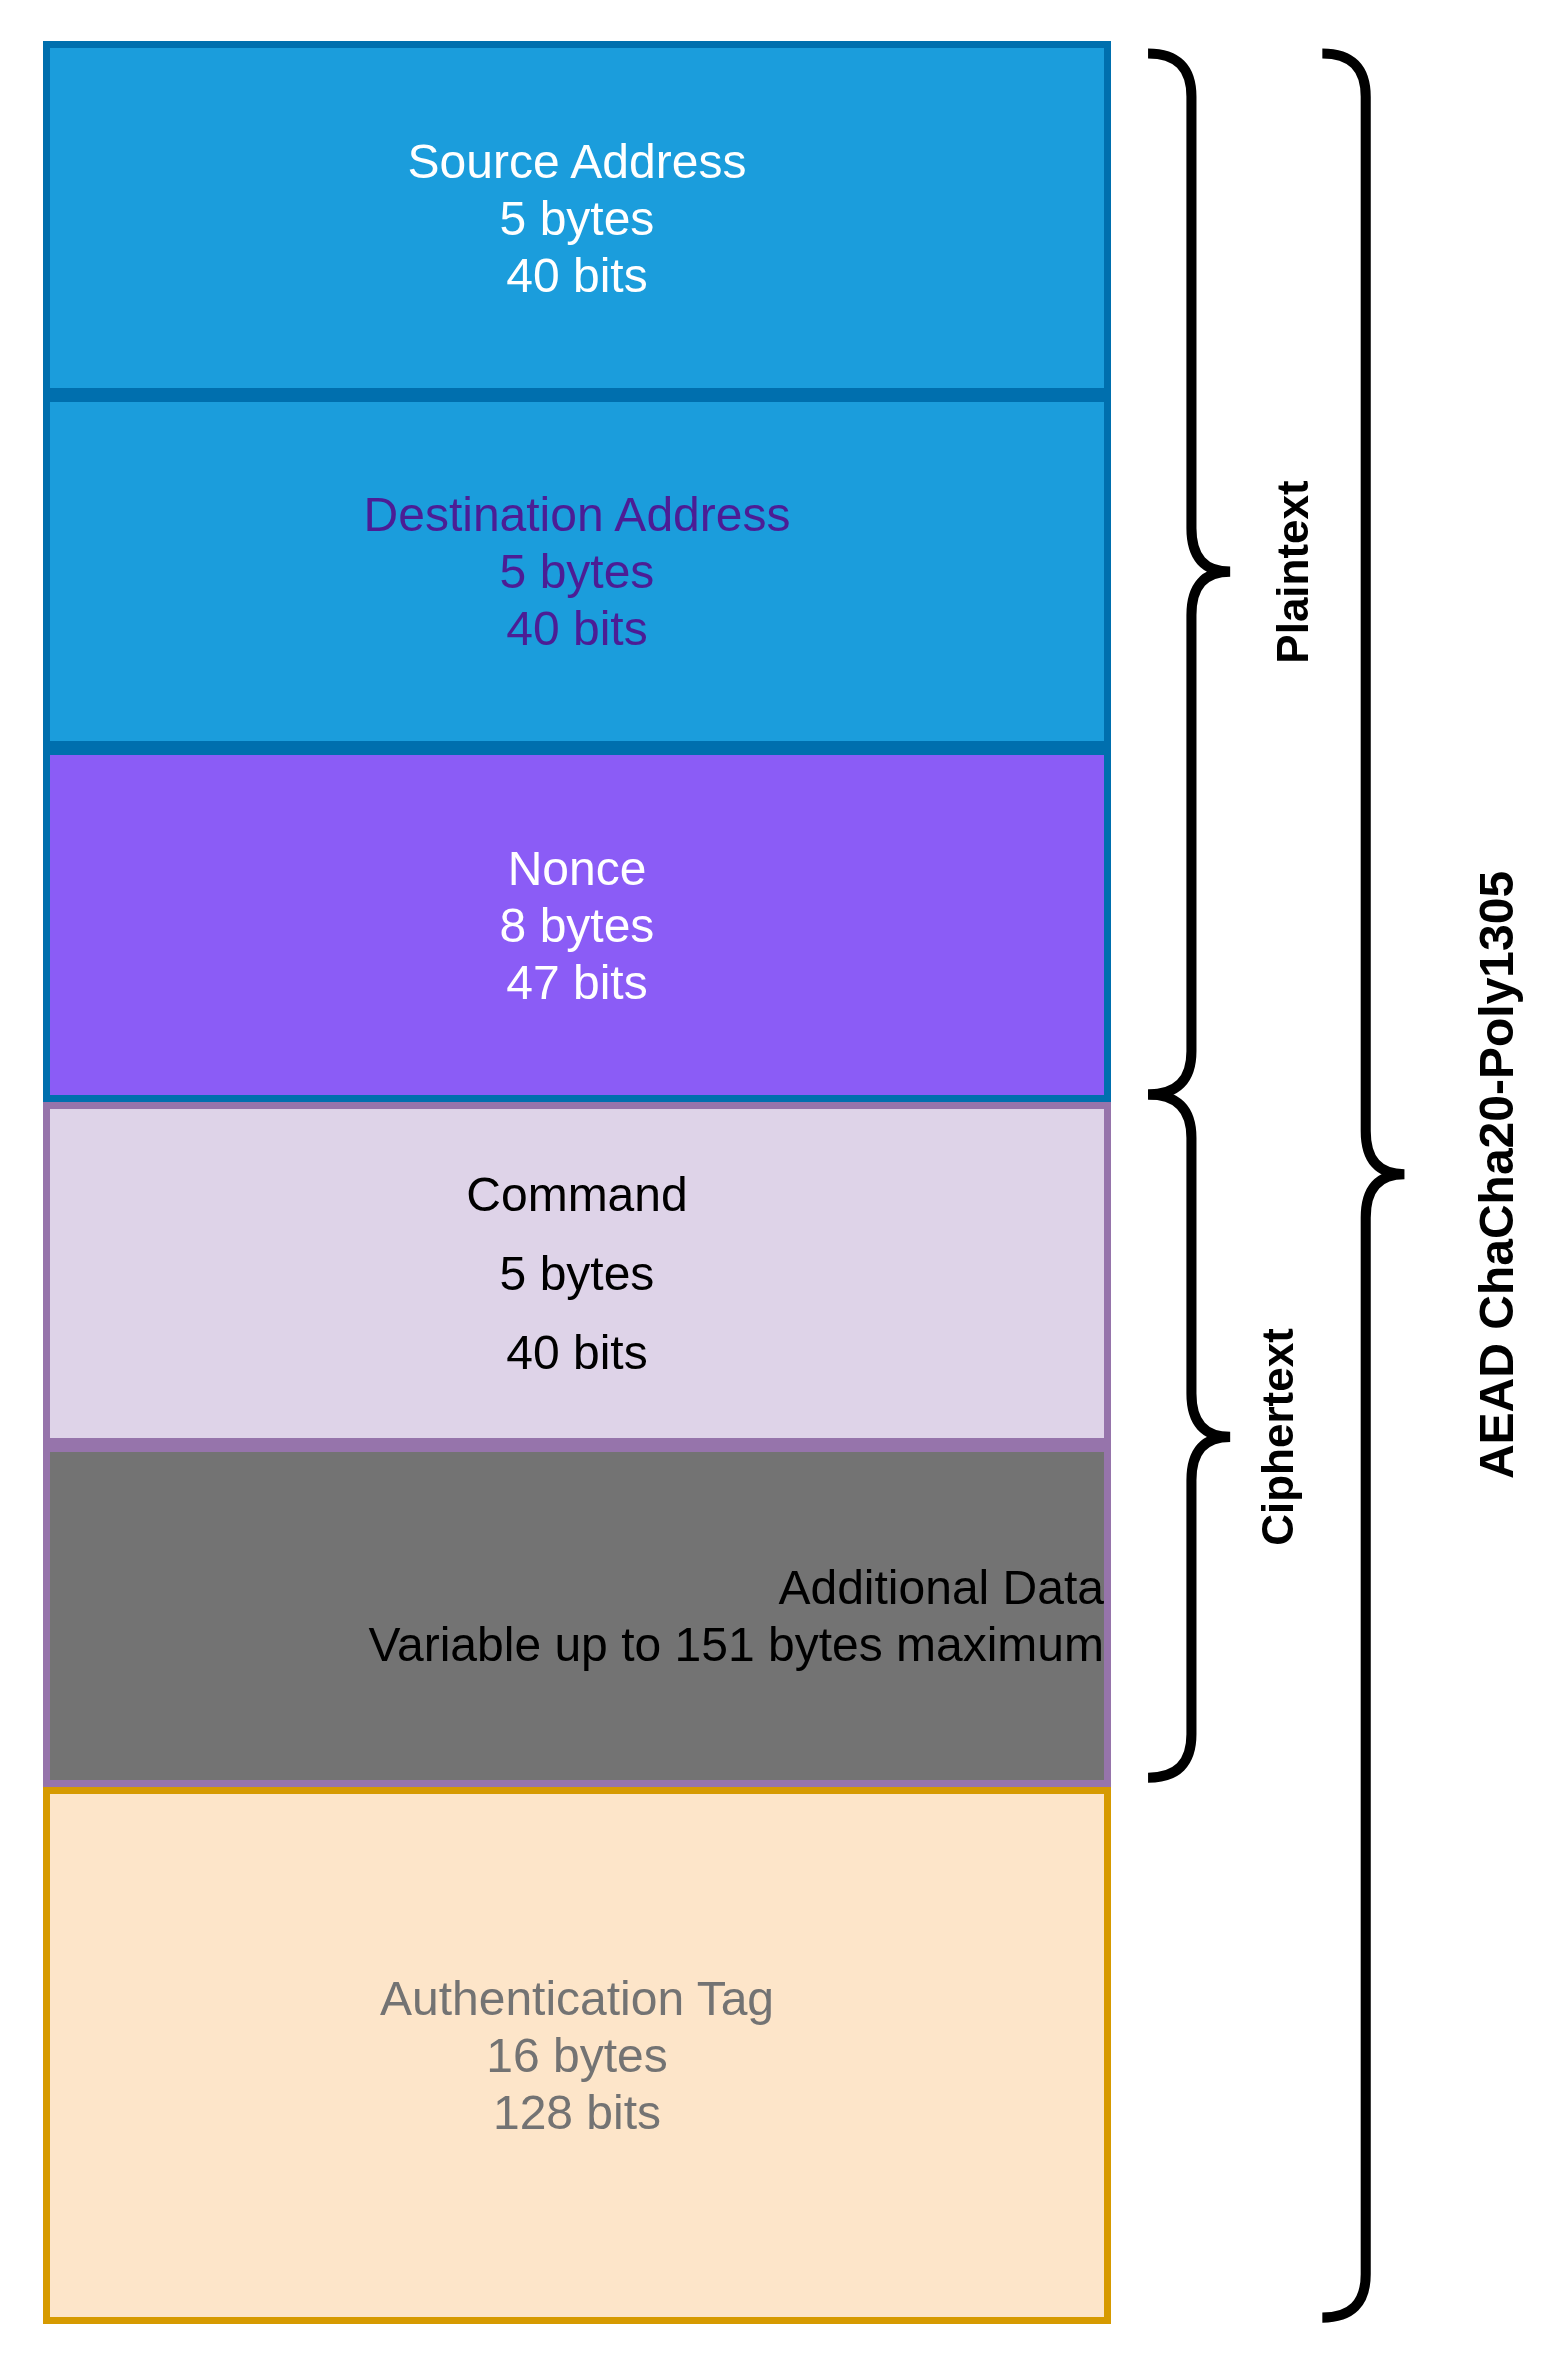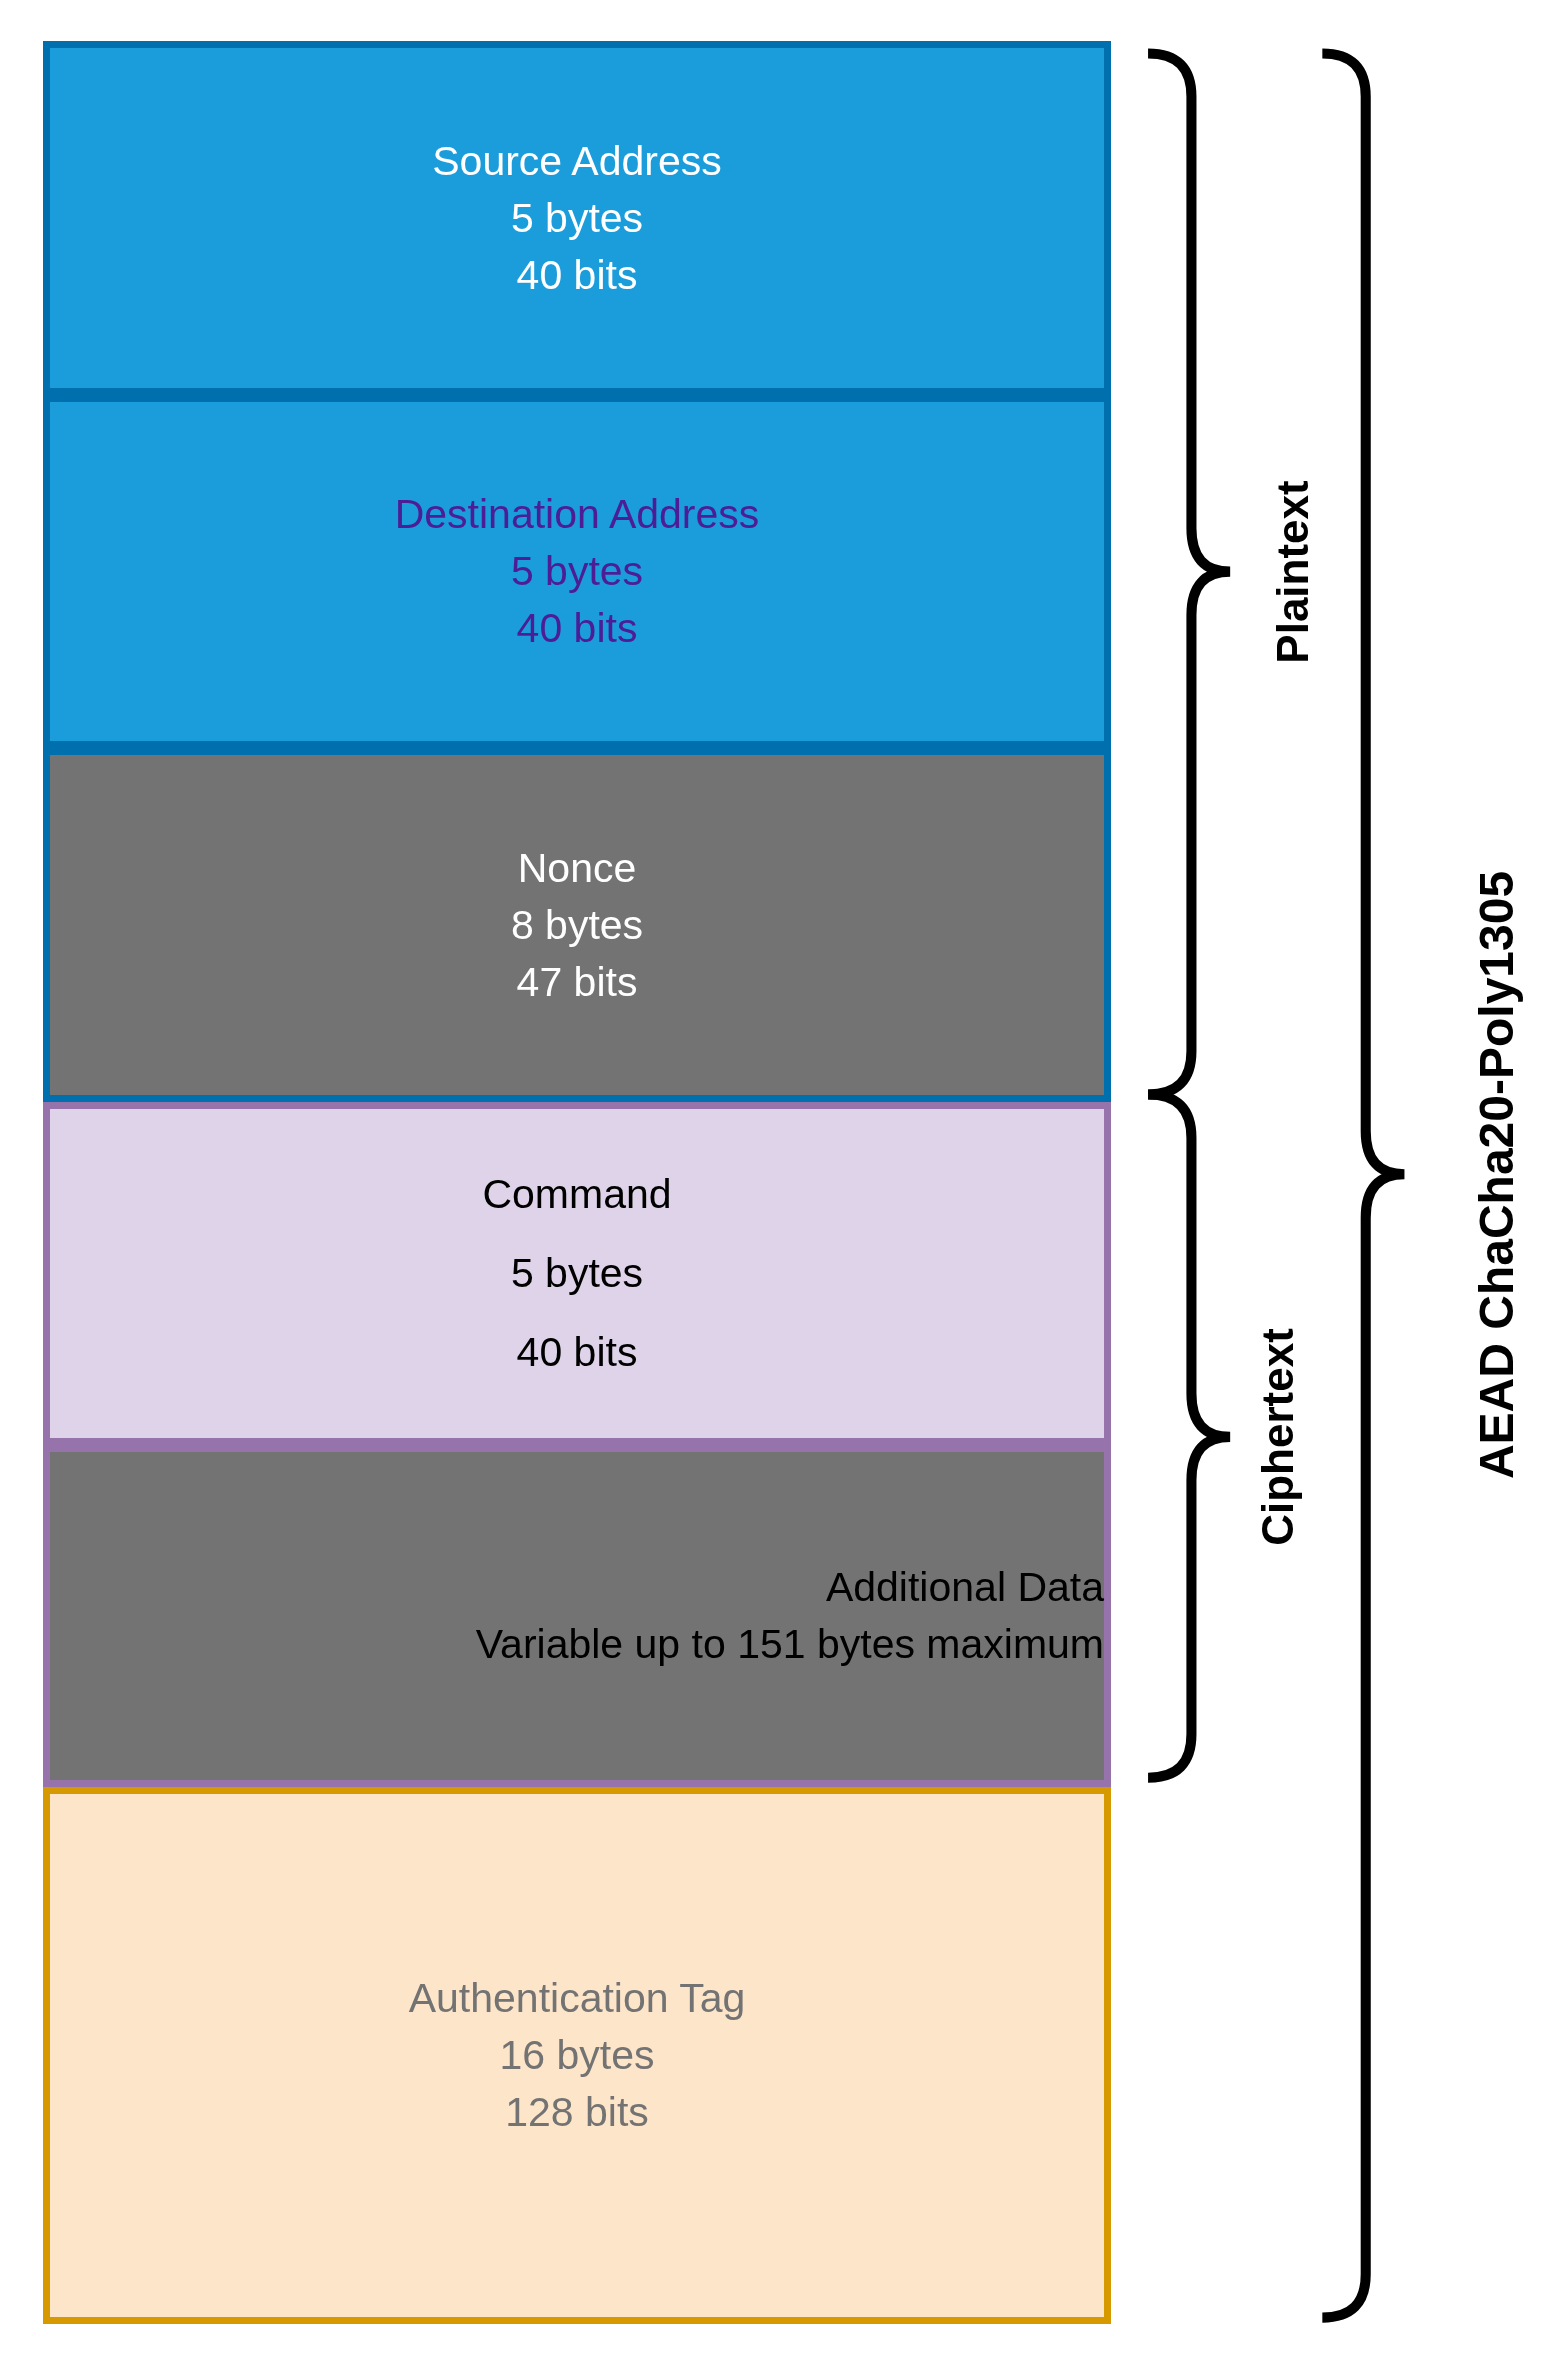--- a/index.html
+++ b/index.html
@@ -19,21 +19,21 @@
     position: absolute;
     left: 43px;
     width: 1068px;
     box-sizing: border-box;
     border: 7.7px solid #000;
     display: flex;
     flex-direction: column;
     align-items: center;
     justify-content: center;
     text-align: center;
-    font-size: 41px;
+    font-size: 48px;
     line-height: 57px;
   }
   .b0 { top: 41px;   height: 354px; }
   .b1 { top: 395px;  height: 353px; }
   .b2 { top: 748px;  height: 354px; }
   .b3 { top: 1102px; height: 343px; }
   .b4 { top: 1445px; height: 342px; }
   .b5 { top: 1787px; height: 537px; }
   .box .line { white-space: nowrap; }
   svg.braces {
@@ -67,21 +67,21 @@
     <div class="line">5 bytes</div>
     <div class="line">40 bits</div>
   </div>
 
   <div class="box b1" style="background: rgb(27, 157, 220); border-color: rgb(0, 111, 174); color: #4c1d95;">
     <div class="line">Destination Address</div>
     <div class="line">5 bytes</div>
     <div class="line">40 bits</div>
   </div>
 
-  <div class="box b2" style="background: #737373; border-color: rgb(0, 111, 174); color: rgb(255, 255, 255);">
+  <div class="box b2" style="background: #8b5cf6; border-color: rgb(0, 111, 174); color: rgb(255, 255, 255);">
     <div class="line">Nonce</div>
     <div class="line">8 bytes</div>
     <div class="line">47 bits</div>
   </div>
 
   <div class="box b3" style="background: rgb(222, 211, 232); border-color: rgb(150, 116, 171); color: rgb(0, 0, 0); gap: 22px;">
     <div class="line">Command</div>
     <div class="line">5 bytes</div>
     <div class="line">40 bits</div>
   </div>

